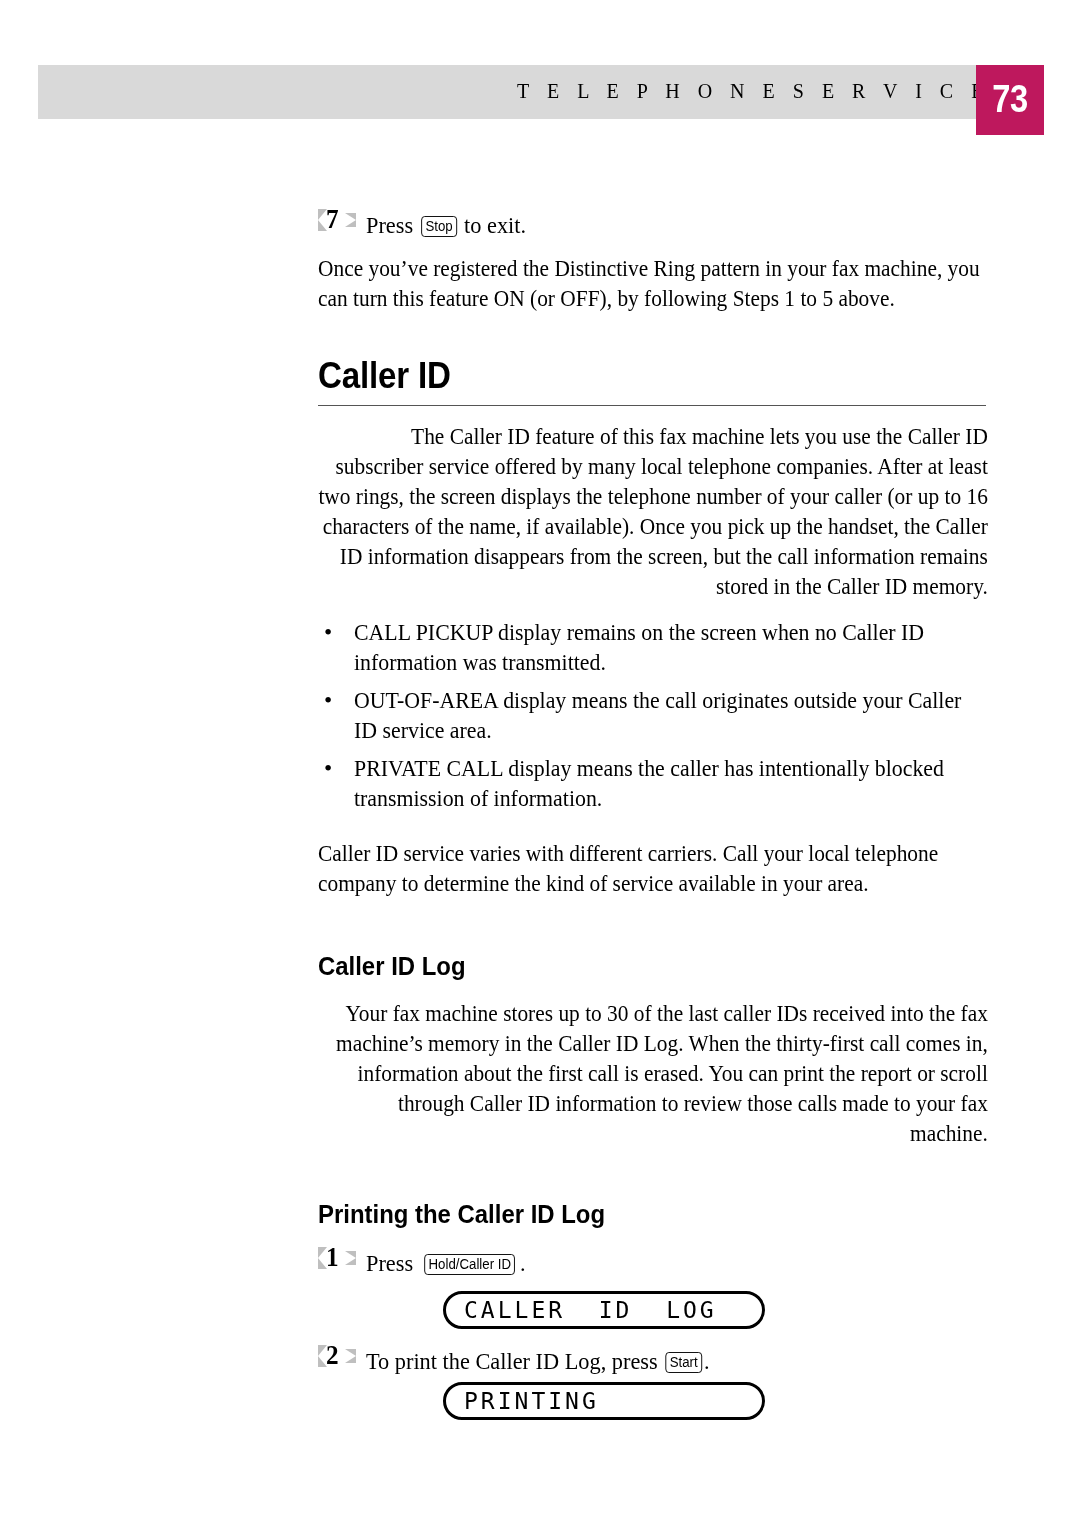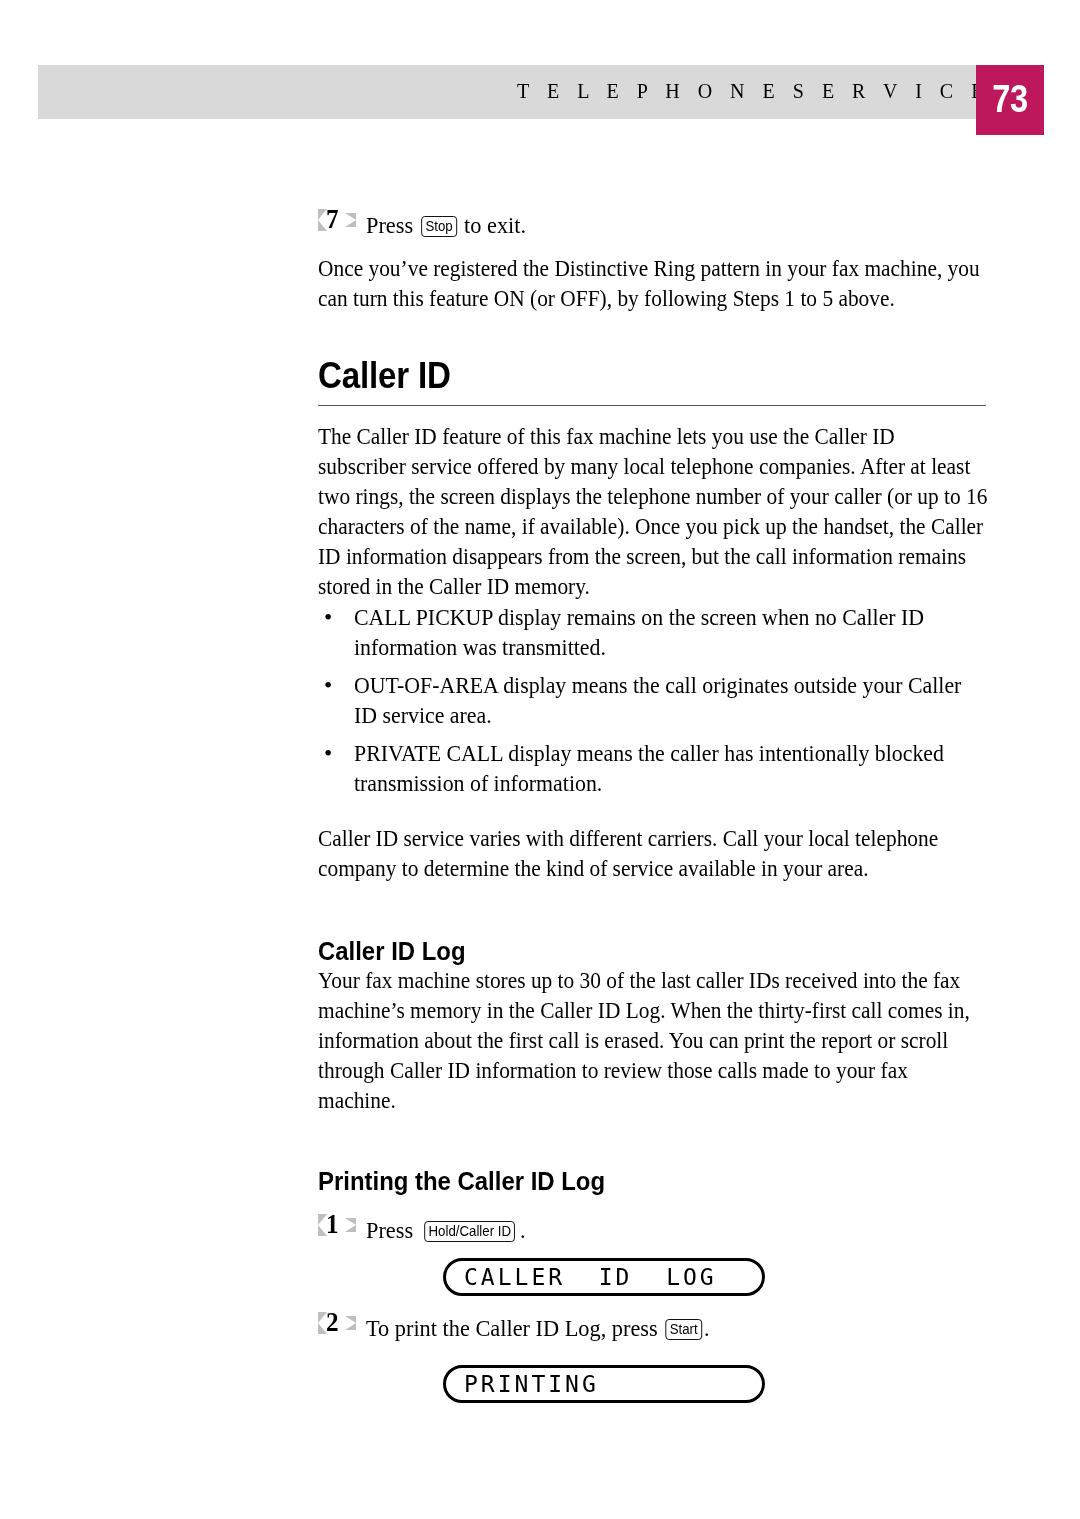--- a/index.html
+++ b/index.html
@@ -259,21 +259,21 @@
     </span>
   </div>
 
   <p class="body" style="margin-bottom:42px;">
     <span class="narrow">Once you’ve registered the Distinctive Ring pattern in your fax machine, you can turn this feature ON (or OFF), by following Steps 1 to 5 above.</span>
   </p>
 
   <h1 class="sec">Caller ID</h1>
   <hr class="sec-rule">
 
-  <p class="body" style="margin-top:16px; ">
+  <p class="body" style="margin-top:16px; margin-bottom:15px;text-align:right;">
     <span class="narrow">The Caller ID feature of this fax machine lets you use the Caller ID subscriber service offered by many local telephone companies. After at least two rings, the screen displays the telephone number of your caller (or up to 16 characters of the name, if available). Once you pick up the handset, the Caller ID information disappears from the screen, but the call information remains stored in the Caller ID memory.</span>
   </p>
 
   <ul class="bullets">
     <li style="margin-bottom:8px;">
       <span class="dot">•</span>
       <span class="txt">CALL PICKUP display remains on the screen when no Caller ID information was transmitted.</span>
     </li>
     <li style="margin-bottom:8px;">
       <span class="dot">•</span>
@@ -284,21 +284,21 @@
       <span class="txt">PRIVATE CALL display means the caller has intentionally blocked transmission of information.</span>
     </li>
   </ul>
 
   <p class="body" style="margin-top:26px;">
     <span class="narrow">Caller ID service varies with different carriers. Call your local telephone company to determine the kind of service available in your area.</span>
   </p>
 
   <h2 class="sub" style="margin-top:52px;">Caller ID Log</h2>
 
-  <p class="body" style="">
+  <p class="body" style="margin-top:18px;text-align:right;">
     <span class="narrow">Your fax machine stores up to 30 of the last caller IDs received into the fax machine’s memory in the Caller ID Log. When the thirty-first call comes in, information about the first call is erased. You can print the report or scroll through Caller ID information to review those calls made to your fax machine.</span>
   </p>
 
   <h2 class="sub" style="margin-top:50px;">Printing the Caller ID Log</h2>
 
   <div class="step" style="margin-top:14px;">
     <span class="step-marker">
       <span class="flag-left"></span>
       <span class="num">1</span>
       <span class="flag-right"></span>
@@ -318,17 +318,17 @@
       <span class="flag-left"></span>
       <span class="num">2</span>
       <span class="flag-right"></span>
     </span>
     <span class="step-text">
       <span>To print the Caller ID Log, press</span>
       <span class="keycap">Start</span><span>.</span>
     </span>
   </div>
 
-  <div class="lcd" style="margin-top:22px;">
+  <div class="lcd" style="margin-top:6px;">
     <span class="lcd-text">PRINTING</span>
   </div>
 
 </div>
 
 </body></html>

